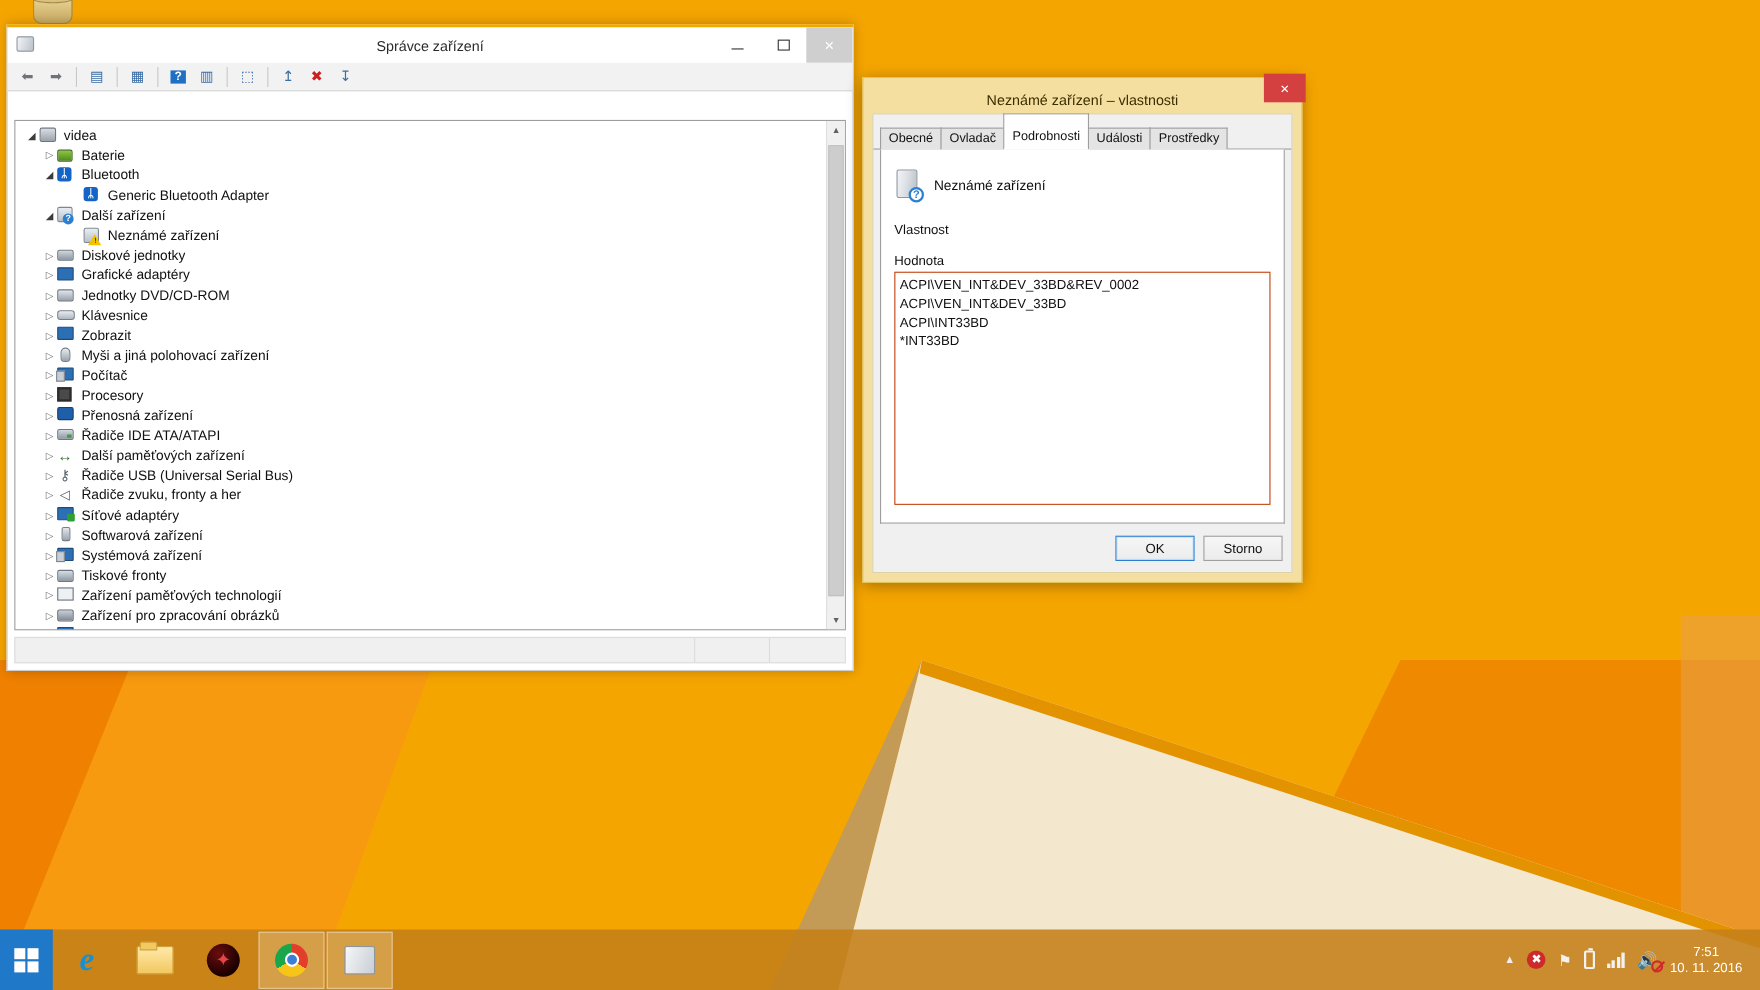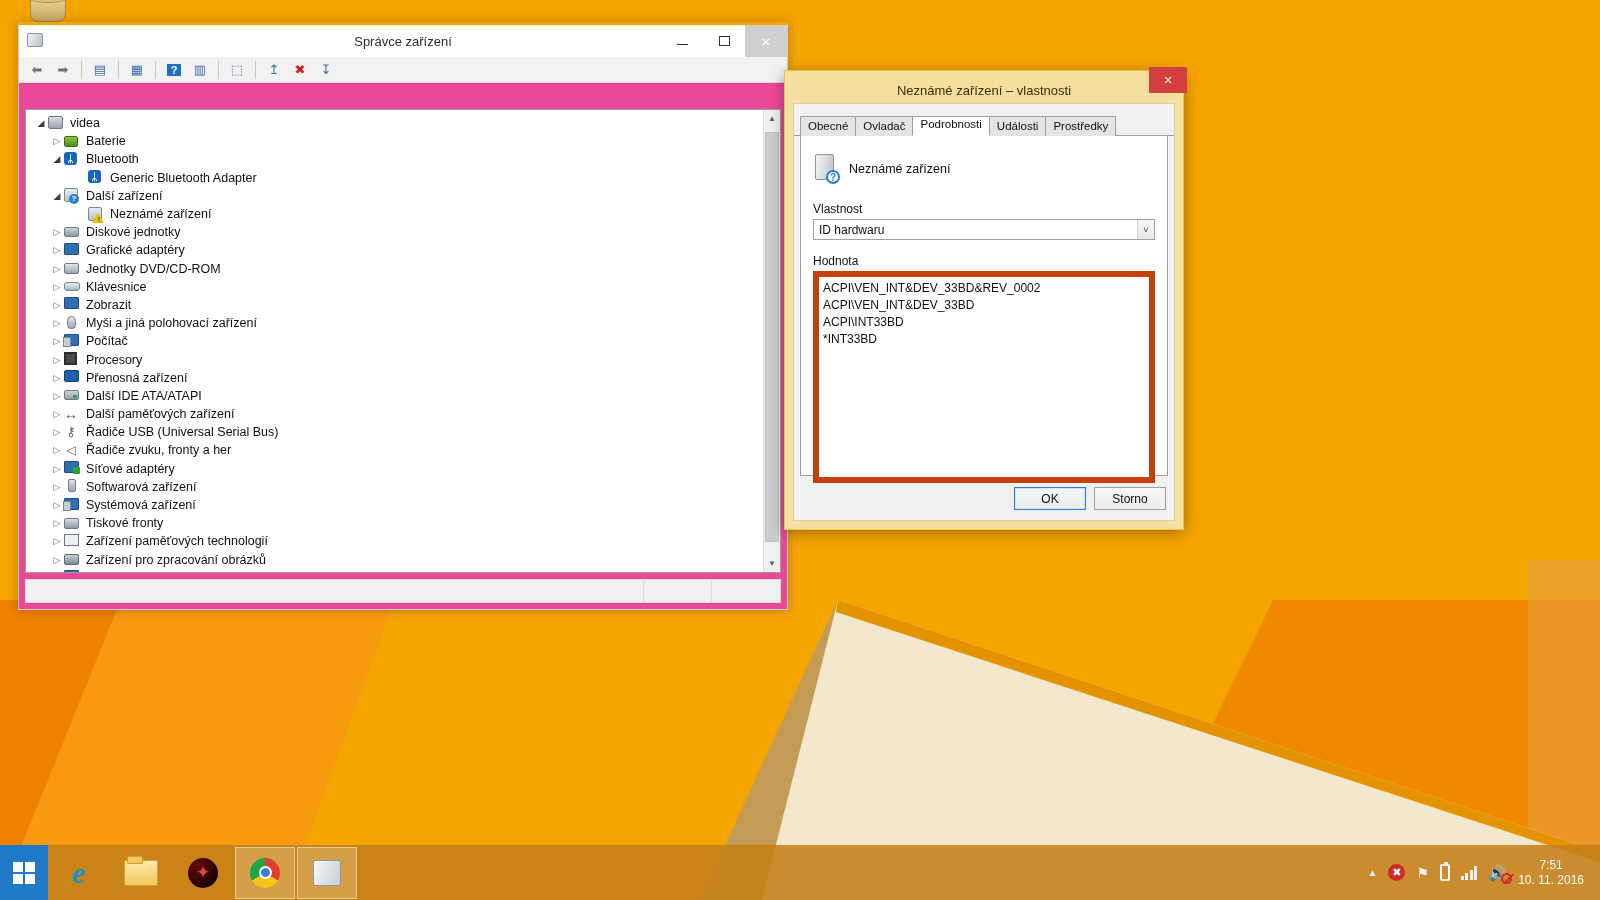--- a/index.html
+++ b/index.html
@@ -66,22 +66,22 @@
   }
   .bin-lid {
     position: absolute; left: 12px; top: -10px; width: 44px; height: 13px;
     background: linear-gradient(180deg,#f3e6bd 0%,#d6bc76 100%);
     border-radius: 50%;
     border: 1px solid #a98a45;
   }
 
   
   #devmgr {
-    position: absolute; left: 18px; top: 22px; width: 770px; height: 588px;
-    background: #ec4899;
+    position: absolute; left: 6px; top: 22px; width: 770px; height: 588px;
+    background: #ffffff;
     border: 1px solid #cfcfcf;
     border-top: 3px solid #f0a800;
     box-shadow: 0 0 10px rgba(0,0,0,.25);
   }
   .dm-titlebar {
     position: relative; height: 32px; background: #ffffff;
     display: flex; align-items: center;
   }
   .dm-titlebar .ti {
     position: absolute; left: 8px; top: 6px; width: 18px; height: 18px;
@@ -247,21 +247,21 @@
   .pd-tabs {
     display: flex; align-items: flex-end; height: 24px; padding-left: 6px;
     margin-top: 8px; border-bottom: 1px solid #9e9e9e; position: relative;
   }
   .pd-tab {
     font-size: 11.5px; color: #101010; padding: 3px 7px 4px;
     background: #e4e4e4; border: 1px solid #9e9e9e; border-bottom: none;
     margin-right: -1px; cursor: default; position: relative; top: 1px;
   }
   .pd-tab.active {
-    background: #ffffff; padding-top: 1px; padding-bottom: 5px; top: 1px;
+    background: #ffffff; padding-top: 14px; padding-bottom: 5px; top: 1px;
     z-index: 2; border-bottom: 1px solid #ffffff;
   }
   .pd-page {
     position: absolute; left: 6px; right: 6px; top: 32px; bottom: 44px;
     background: #ffffff; border: 1px solid #9e9e9e; border-top: none;
     padding: 14px 12px 10px;
   }
   .pd-devrow { display: flex; align-items: center; gap: 10px; height: 38px; }
   .pd-devicon { width: 26px; height: 30px; position: relative; }
   .pd-devicon .tower {
@@ -282,21 +282,21 @@
     display: flex; align-items: center; padding: 0 0 0 5px;
     font-size: 12px; color: #101010; position: relative;
   }
   .pd-select .caret {
     position: absolute; right: 0; top: 0; bottom: 0; width: 17px;
     display: flex; align-items: center; justify-content: center;
     font-size: 9px; color: #3b3b3b;
     background: linear-gradient(180deg,#f7f7f7,#e8e8e8); border-left: 1px solid #cfcfcf;
   }
   .pd-listbox {
-    border: 6px solid #c2410c; background: #ffffff; height: 212px;
+    border: 1px solid #c2410c; background: #ffffff; height: 212px;
     padding: 3px 4px; overflow: hidden;
   }
   .pd-listitem {
     font-size: 12px; color: #101010; line-height: 17px;
     font-family: "Liberation Sans", sans-serif; white-space: nowrap;
   }
   .pd-footer {
     position: absolute; right: 8px; bottom: 10px; display: flex; gap: 8px;
   }
   .pd-btn {
@@ -576,21 +576,21 @@
             <span class="node-icon">
               <span class="ic-port" style="display: block;"></span>
             </span>
             <span>Přenosná zařízení</span>
           </div>
           <div class="node lvl1">
             <span class="twisty">▷</span>
             <span class="node-icon">
               <span class="ic-ide" style="display: block;"></span>
             </span>
-            <span>Další IDE ATA/ATAPI</span>
+            <span>Řadiče IDE ATA/ATAPI</span>
           </div>
           <div class="node lvl1">
             <span class="twisty">▷</span>
             <span class="node-icon">
               <span class="ic-storctl" style="display: block;">↔</span>
             </span>
             <span>Další paměťových zařízení</span>
           </div>
           <div class="node lvl1">
             <span class="twisty">▷</span>
@@ -688,24 +688,20 @@
       <div class="pd-page">
         <div class="pd-devrow">
           <div class="pd-devicon">
             <div class="tower"></div>
             <div class="q">?</div>
           </div>
           <div class="pd-devname">Neznámé zařízení</div>
         </div>
 
         <div class="pd-label">Vlastnost</div>
-        <div class="pd-select">
-          <span>ID hardwaru</span>
-          <span class="caret">˅</span>
-        </div>
 
         <div class="pd-label">Hodnota</div>
         <div class="pd-listbox">
             <div class="pd-listitem">ACPI\VEN_INT&amp;DEV_33BD&amp;REV_0002</div>
             <div class="pd-listitem">ACPI\VEN_INT&amp;DEV_33BD</div>
             <div class="pd-listitem">ACPI\INT33BD</div>
             <div class="pd-listitem">*INT33BD</div>
           </div>
       </div>
 

